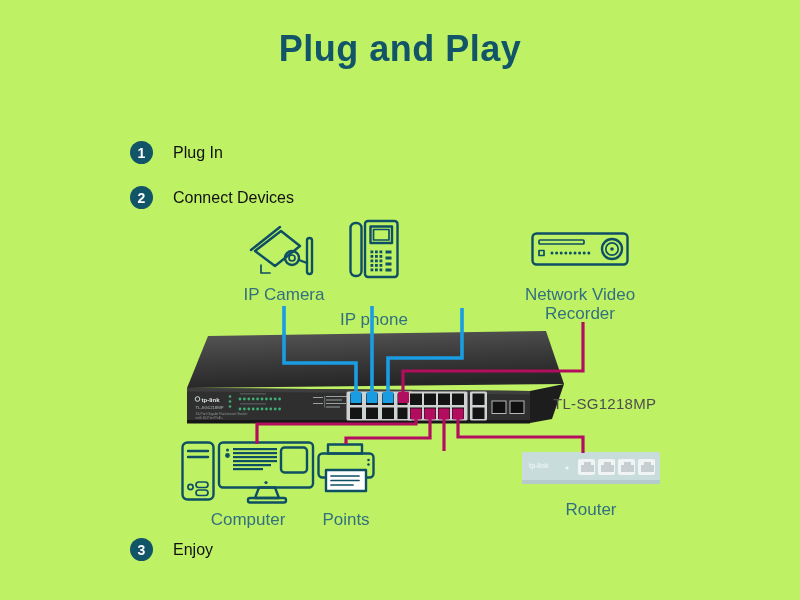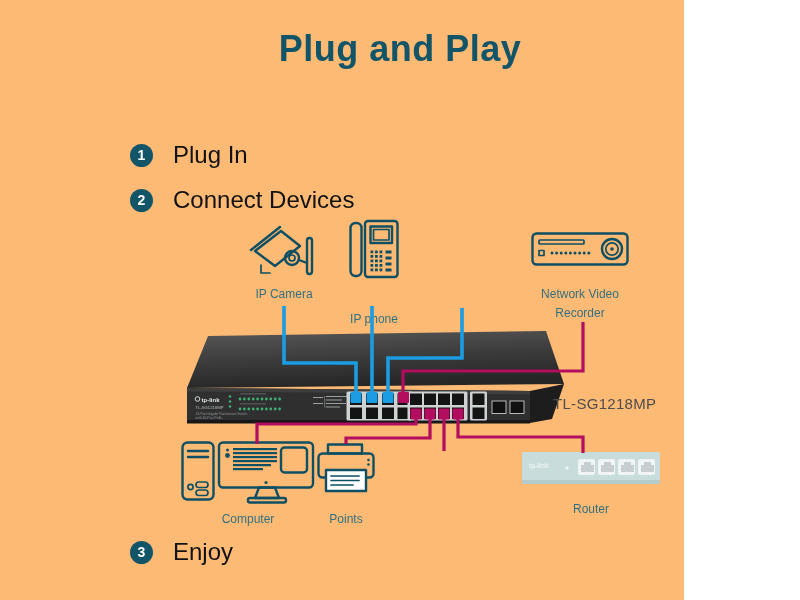--- a/index.html
+++ b/index.html
@@ -1,36 +1,36 @@
 <!DOCTYPE html>
 <html style="--accent_teal: #125468; --icon_teal: #0e4f63; --label_teal: #33707f; --cable_blue: #1a9de2; --cable_magenta: #b20d5e; --text_dark: #111111; --model_gray: #4d4d4d; --led_green: #3fae77; --router_body: #c9dcdc;"><head>
 <meta charset="utf-8">
 <style>
   html,body{margin:0;padding:0;background:#fff;width:800px;height:600px;overflow:hidden;
     font-family:"Liberation Sans", sans-serif;}
-  #stage{position:relative;width:684px;height:600px;background:#fdba74;}
+  #stage{position:relative;width:800px;height:600px;background:#bef264;}
   .abs{position:absolute;}
 
   
   #title{top:28px;left:0;width:800px;text-align:center;
     font-size:36px;font-weight:bold;letter-spacing:.5px;
     color:var(--accent_teal,#125468);}
 
   
   .step{display:flex;align-items:center;gap:20px;}
   .badge{width:23px;height:23px;border-radius:50%;flex:0 0 23px;
     background:var(--accent_teal,#125468);color:#fff;font-size:14px;font-weight:bold;
     display:flex;align-items:center;justify-content:center;}
-  .step-label{font-size:24px;color:var(--text_dark,#111);}
+  .step-label{font-size:16px;color:var(--text_dark,#111);}
 
   
   .device{display:flex;flex-direction:column;align-items:center;}
   .icon-wrap{display:flex;align-items:center;justify-content:center;}
   .device .icon-wrap{height:66px;}
-  .dev-label{margin-top:3px;font-size:12px;line-height:19px;text-align:center;
+  .dev-label{margin-top:3px;font-size:17px;line-height:19px;text-align:center;
     color:var(--label_teal,#33707f);}
 
   .stroke-icon{stroke:var(--icon_teal,#0e4f63);fill:none;stroke-width:2.4;
     stroke-linecap:round;stroke-linejoin:round;}
   .thin{stroke-width:1.7;}
   .fill-icon{fill:var(--icon_teal,#0e4f63);stroke:none;}
   .paper{fill:#ffffff;}
 
   
   #cables{top:0;left:0;pointer-events:none;}

